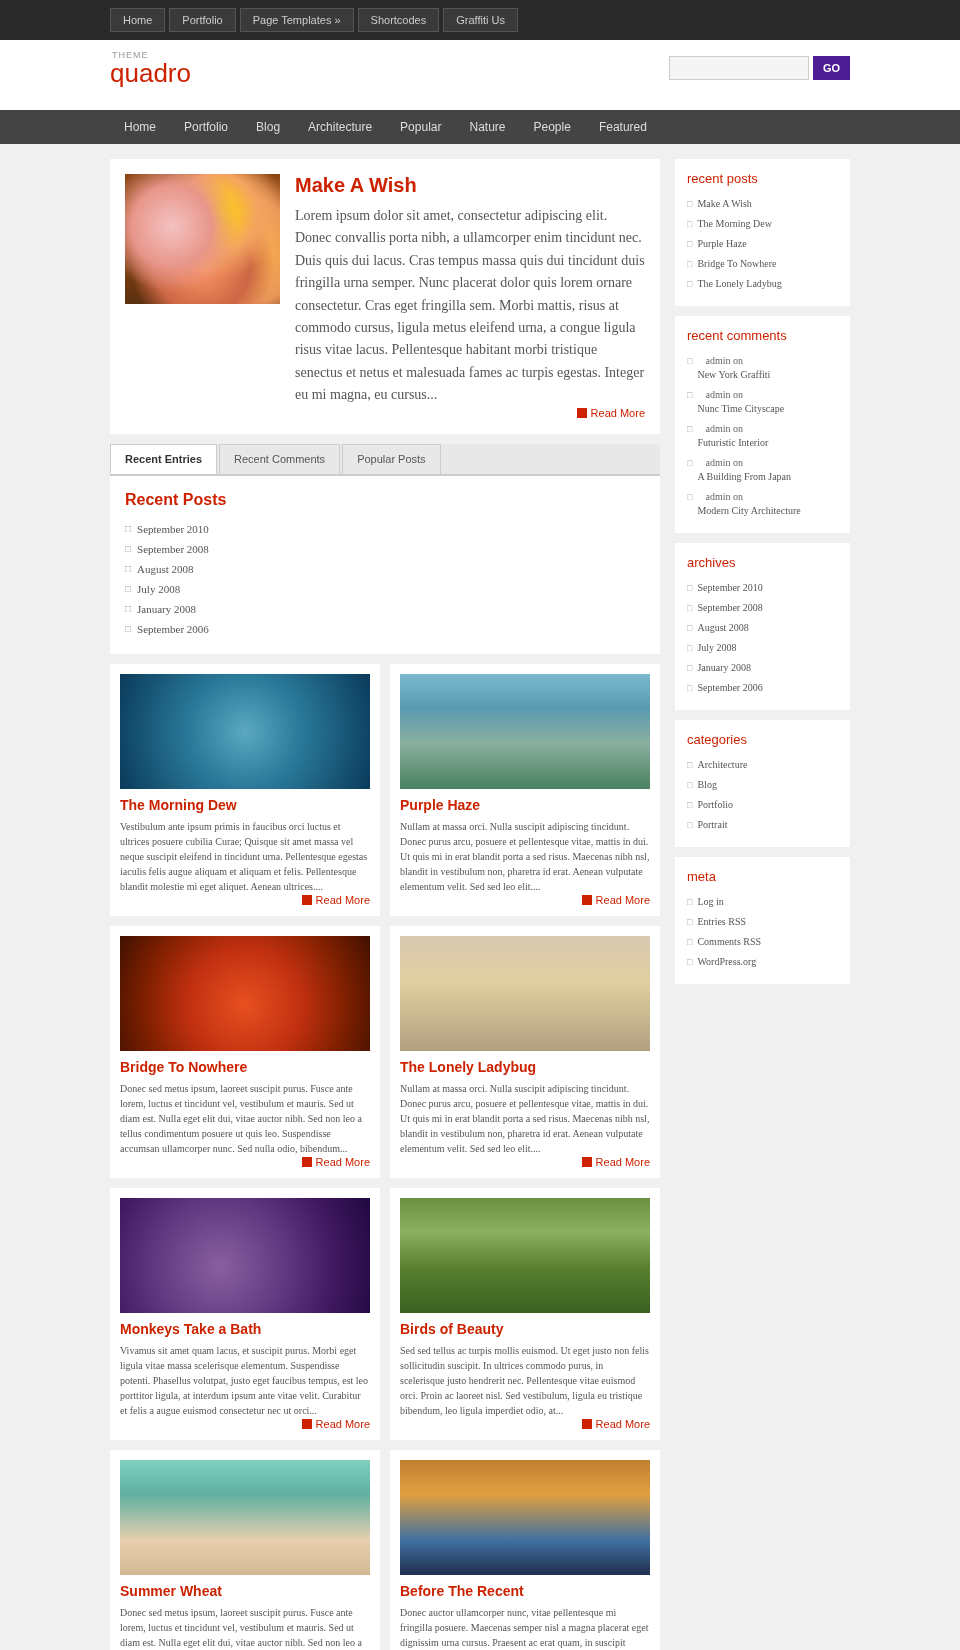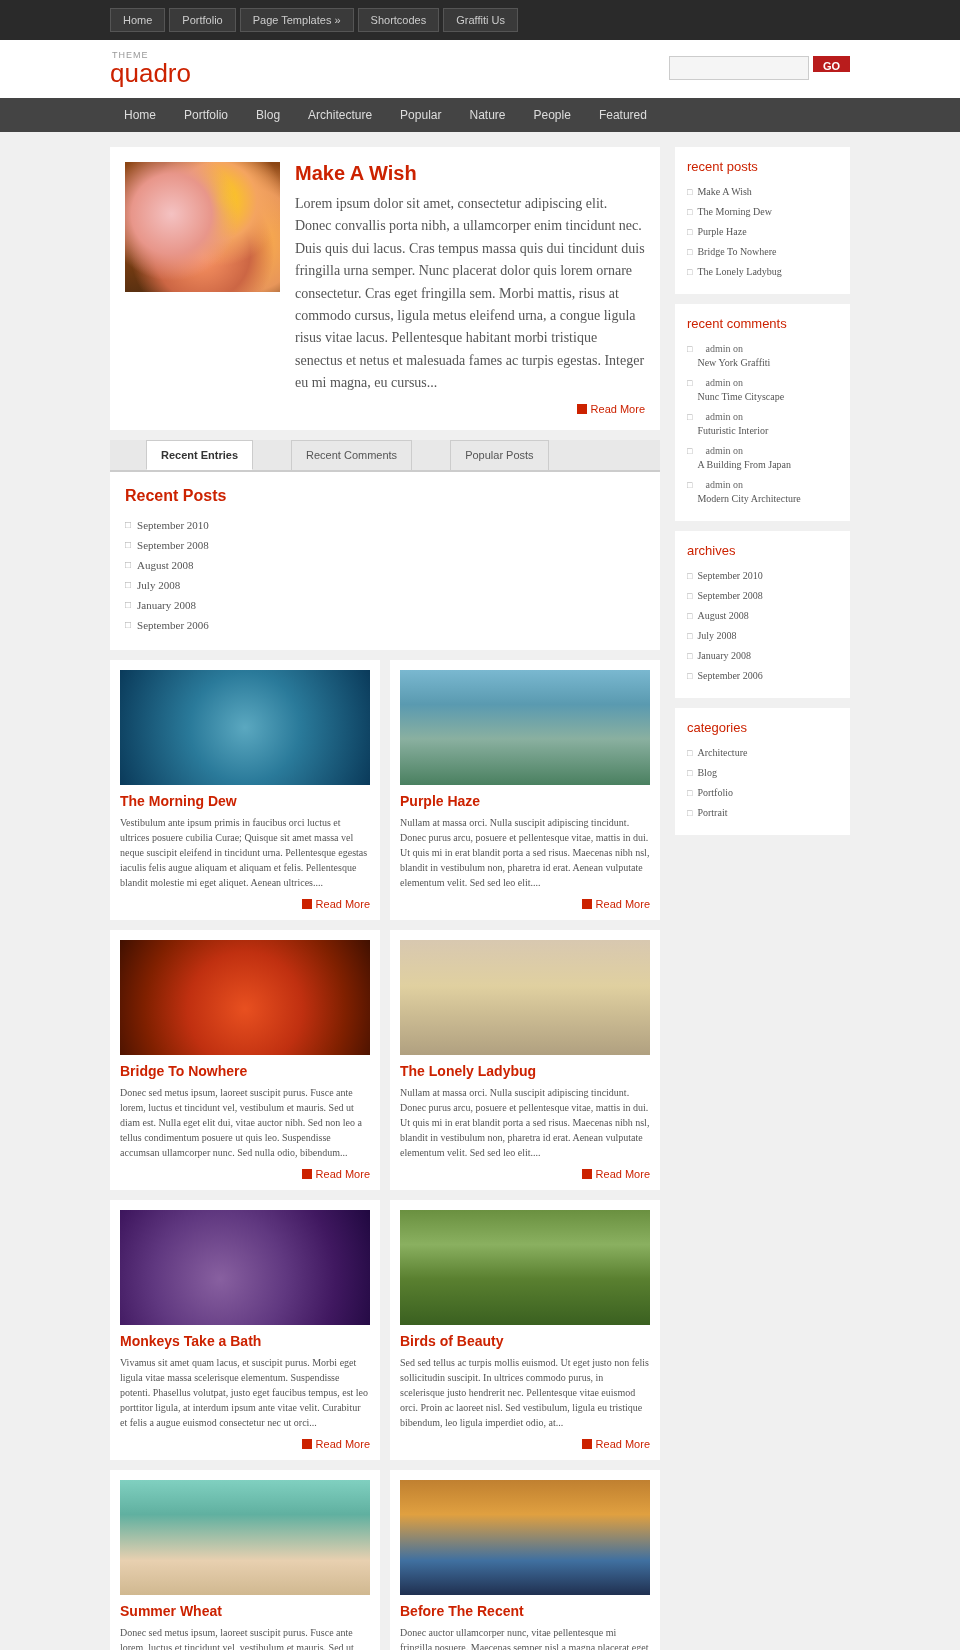--- a/index.html
+++ b/index.html
@@ -3,28 +3,28 @@
   <meta charset="utf-8">
   <style>
     * { margin: 0; padding: 0; box-sizing: border-box; }
     body { background: #2a2a2a; font-family: Georgia, 'Times New Roman', serif; font-size: 12px; color: #444; width: 960px; }
     
     
     .top-nav { background: #2a2a2a; padding: 8px 110px; display: flex; gap: 4px; }
     .top-nav-item { background: #3a3a3a; color: #ccc; padding: 5px 12px; font-size: 11px; font-family: Arial, sans-serif; cursor: pointer; border: 1px solid #555; }
 
     
-    .header { background: #fff; padding: 10px 110px 12px; display: flex; align-items: center; justify-content: space-between; }
+    .header { background: #fff; padding: 10px 110px 24px; display: flex; align-items: center; justify-content: space-between; }
     .logo { display: flex; flex-direction: column; }
     .logo-theme { font-size: 9px; color: #999; font-family: Arial, sans-serif; letter-spacing: 1px; margin-left: 2px; }
     .logo-name { font-size: 26px; font-family: Arial, sans-serif; font-weight: normal; color: #222; line-height: 1; }
     .logo-name span { color: #cc2200; }
     .search-area { display: flex; gap: 4px; }
     .search-input { width: 140px; height: 24px; border: 1px solid #ccc; background: #f5f5f5; padding: 2px 6px; font-size: 11px; }
-    .search-btn { background: #b91c1c; color: #fff; border: none; padding: 4px 10px; font-size: 11px; font-family: Arial, sans-serif; font-weight: bold; cursor: pointer; height: 16px; }
+    .search-btn { background: #4c1d95; color: #fff; border: none; padding: 4px 10px; font-size: 11px; font-family: Arial, sans-serif; font-weight: bold; cursor: pointer; height: 24px; }
 
     
     .main-nav { background: #444; padding: 0 110px; display: flex; }
     .main-nav-item { color: #ddd; padding: 10px 14px; font-size: 12px; font-family: Arial, sans-serif; cursor: pointer; }
 
     
     .content-wrapper { background: #f0f0f0; padding: 15px 110px; display: flex; gap: 15px; }
     .main-content { flex: 1; min-width: 0; }
     .sidebar { width: 175px; flex-shrink: 0; }
 
@@ -34,26 +34,26 @@
     .featured-img { width: 155px; height: 130px; background: linear-gradient(135deg, #e8a0b0 0%, #f0c060 30%, #e07040 60%, #c05030 100%); flex-shrink: 0; overflow: hidden; }
     .featured-img-flowers { width: 100%; height: 100%; background: 
       radial-gradient(circle at 30% 40%, #f4c2c2 0%, #e8968a 30%, transparent 50%),
       radial-gradient(circle at 60% 30%, #ffd700 0%, #f4a460 30%, transparent 50%),
       radial-gradient(circle at 50% 70%, #ff9966 0%, #cc6644 40%, transparent 60%),
       radial-gradient(circle at 80% 60%, #ffb347 0%, #e8965a 35%, transparent 55%),
       linear-gradient(180deg, #8b4513 60%, #5a3010 100%);
     }
     .featured-content h2 { color: #cc2200; font-size: 20px; font-family: Arial, sans-serif; margin-bottom: 8px; }
     .featured-content p { font-size: 14px; line-height: 1.6; color: #555; }
-    .read-more { color: #cc2200; font-size: 11px; font-family: Arial, sans-serif; cursor: pointer; display: flex; align-items: center; gap: 4px; justify-content: flex-end; margin-top: 8px; }
+    .read-more { color: #cc2200; font-size: 11px; font-family: Arial, sans-serif; cursor: pointer; display: flex; align-items: center; gap: 4px; justify-content: flex-end; }
     .read-more-icon { width: 10px; height: 10px; background: #cc2200; display: inline-block; }
 
     
     .tabs-bar { background: #e8e8e8; display: flex; border-bottom: 2px solid #ccc; margin-bottom: 0; }
-    .tab { padding: 8px 14px; font-size: 11px; font-family: Arial, sans-serif; cursor: pointer; color: #555; border: 1px solid #ccc; border-bottom: none; margin-right: 2px; margin-left: 36px; }
+    .tab { padding: 8px 14px; font-size: 11px; font-family: Arial, sans-serif; cursor: pointer; color: #555; border: 1px solid #ccc; border-bottom: none; margin-right: 2px; }
     .tab.active { background: #fff; color: #333; font-weight: bold; border-bottom: 1px solid #fff; }
 
     
     .recent-section { background: #fff; padding: 15px; margin-bottom: 10px; }
     .recent-section h3 { color: #cc2200; font-size: 16px; font-family: Arial, sans-serif; margin-bottom: 10px; }
     .recent-list { list-style: none; }
     .recent-list li { padding: 4px 0; font-size: 11px; color: #555; display: flex; align-items: center; gap: 6px; }
     .recent-list li::before { content: '□'; font-size: 10px; color: #aaa; }
 
     
@@ -333,15 +333,32 @@
           </li>
         <li>
             <a href="#">Portfolio</a>
           </li>
         <li>
             <a href="#">Portrait</a>
           </li>
       </ul>
     </div>
 
+    <div class="sidebar-section">
+      <h3>meta</h3>
+      <ul class="sidebar-list">
+        <li>
+            <a href="#">Log in</a>
+          </li>
+        <li>
+            <a href="#">Entries RSS</a>
+          </li>
+        <li>
+            <a href="#">Comments RSS</a>
+          </li>
+        <li>
+            <a href="#">WordPress.org</a>
+          </li>
+      </ul>
+    </div>
 
   </div>
 </div>
 
 </body></html>

